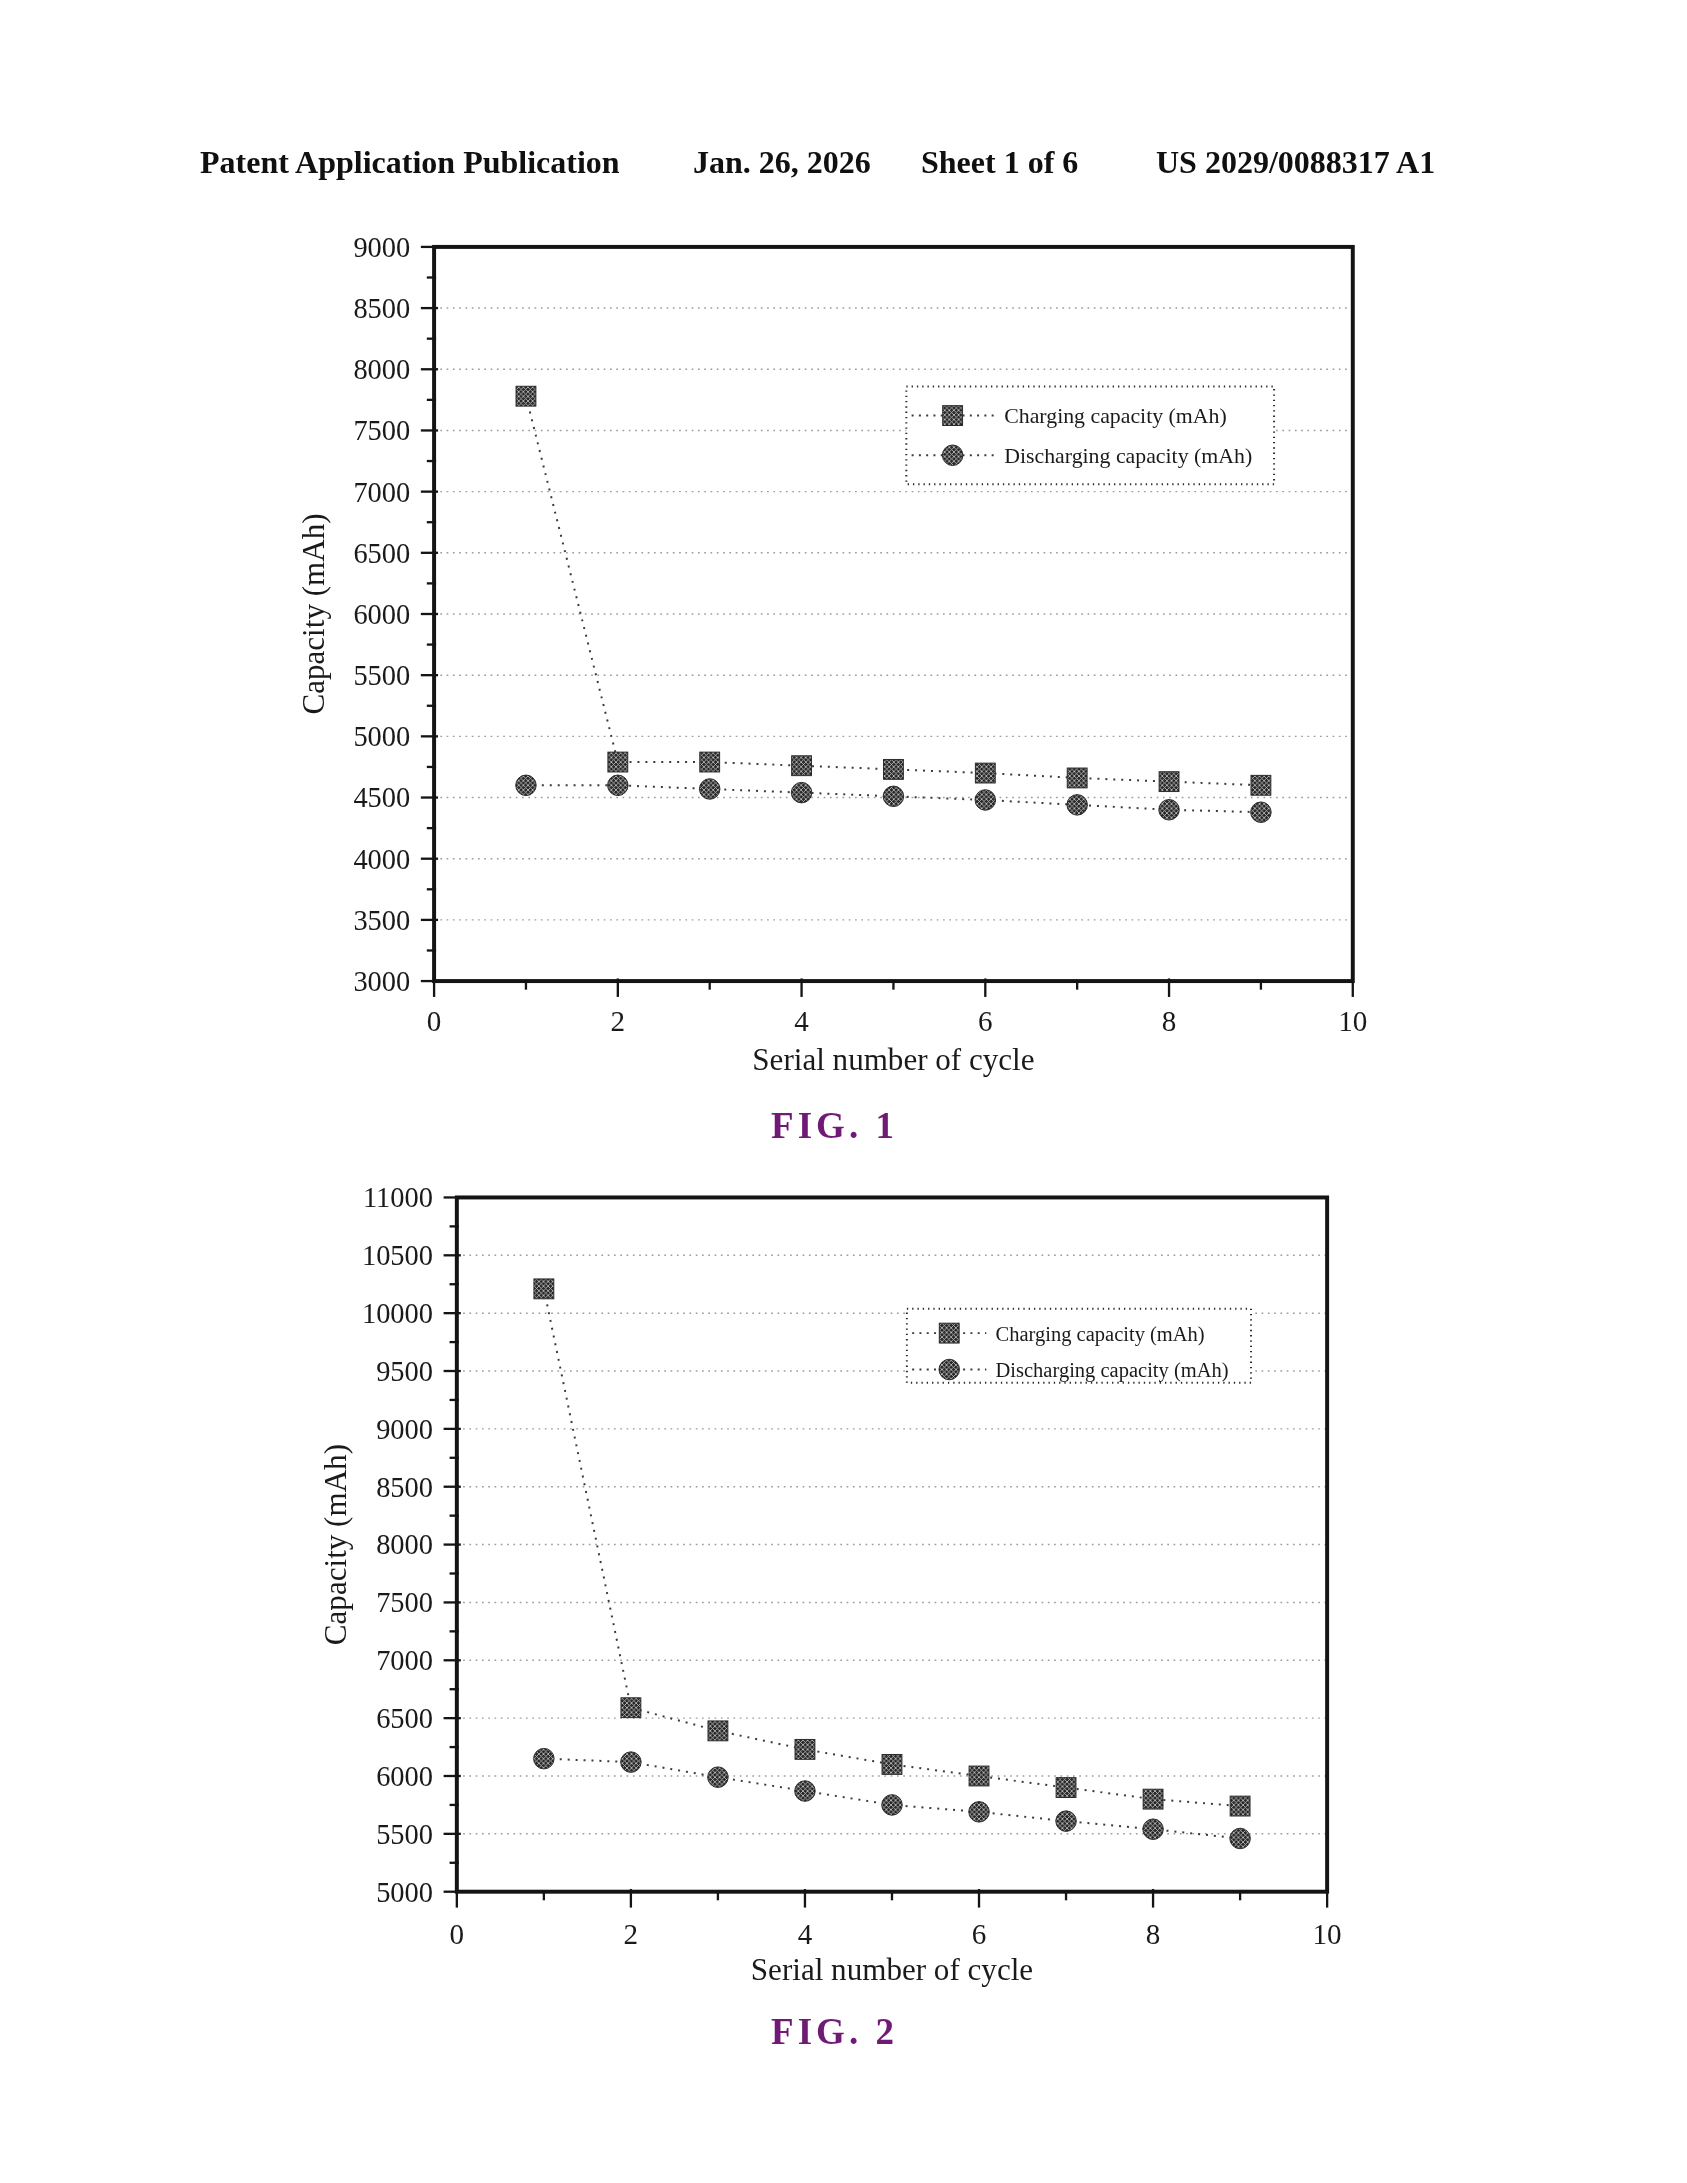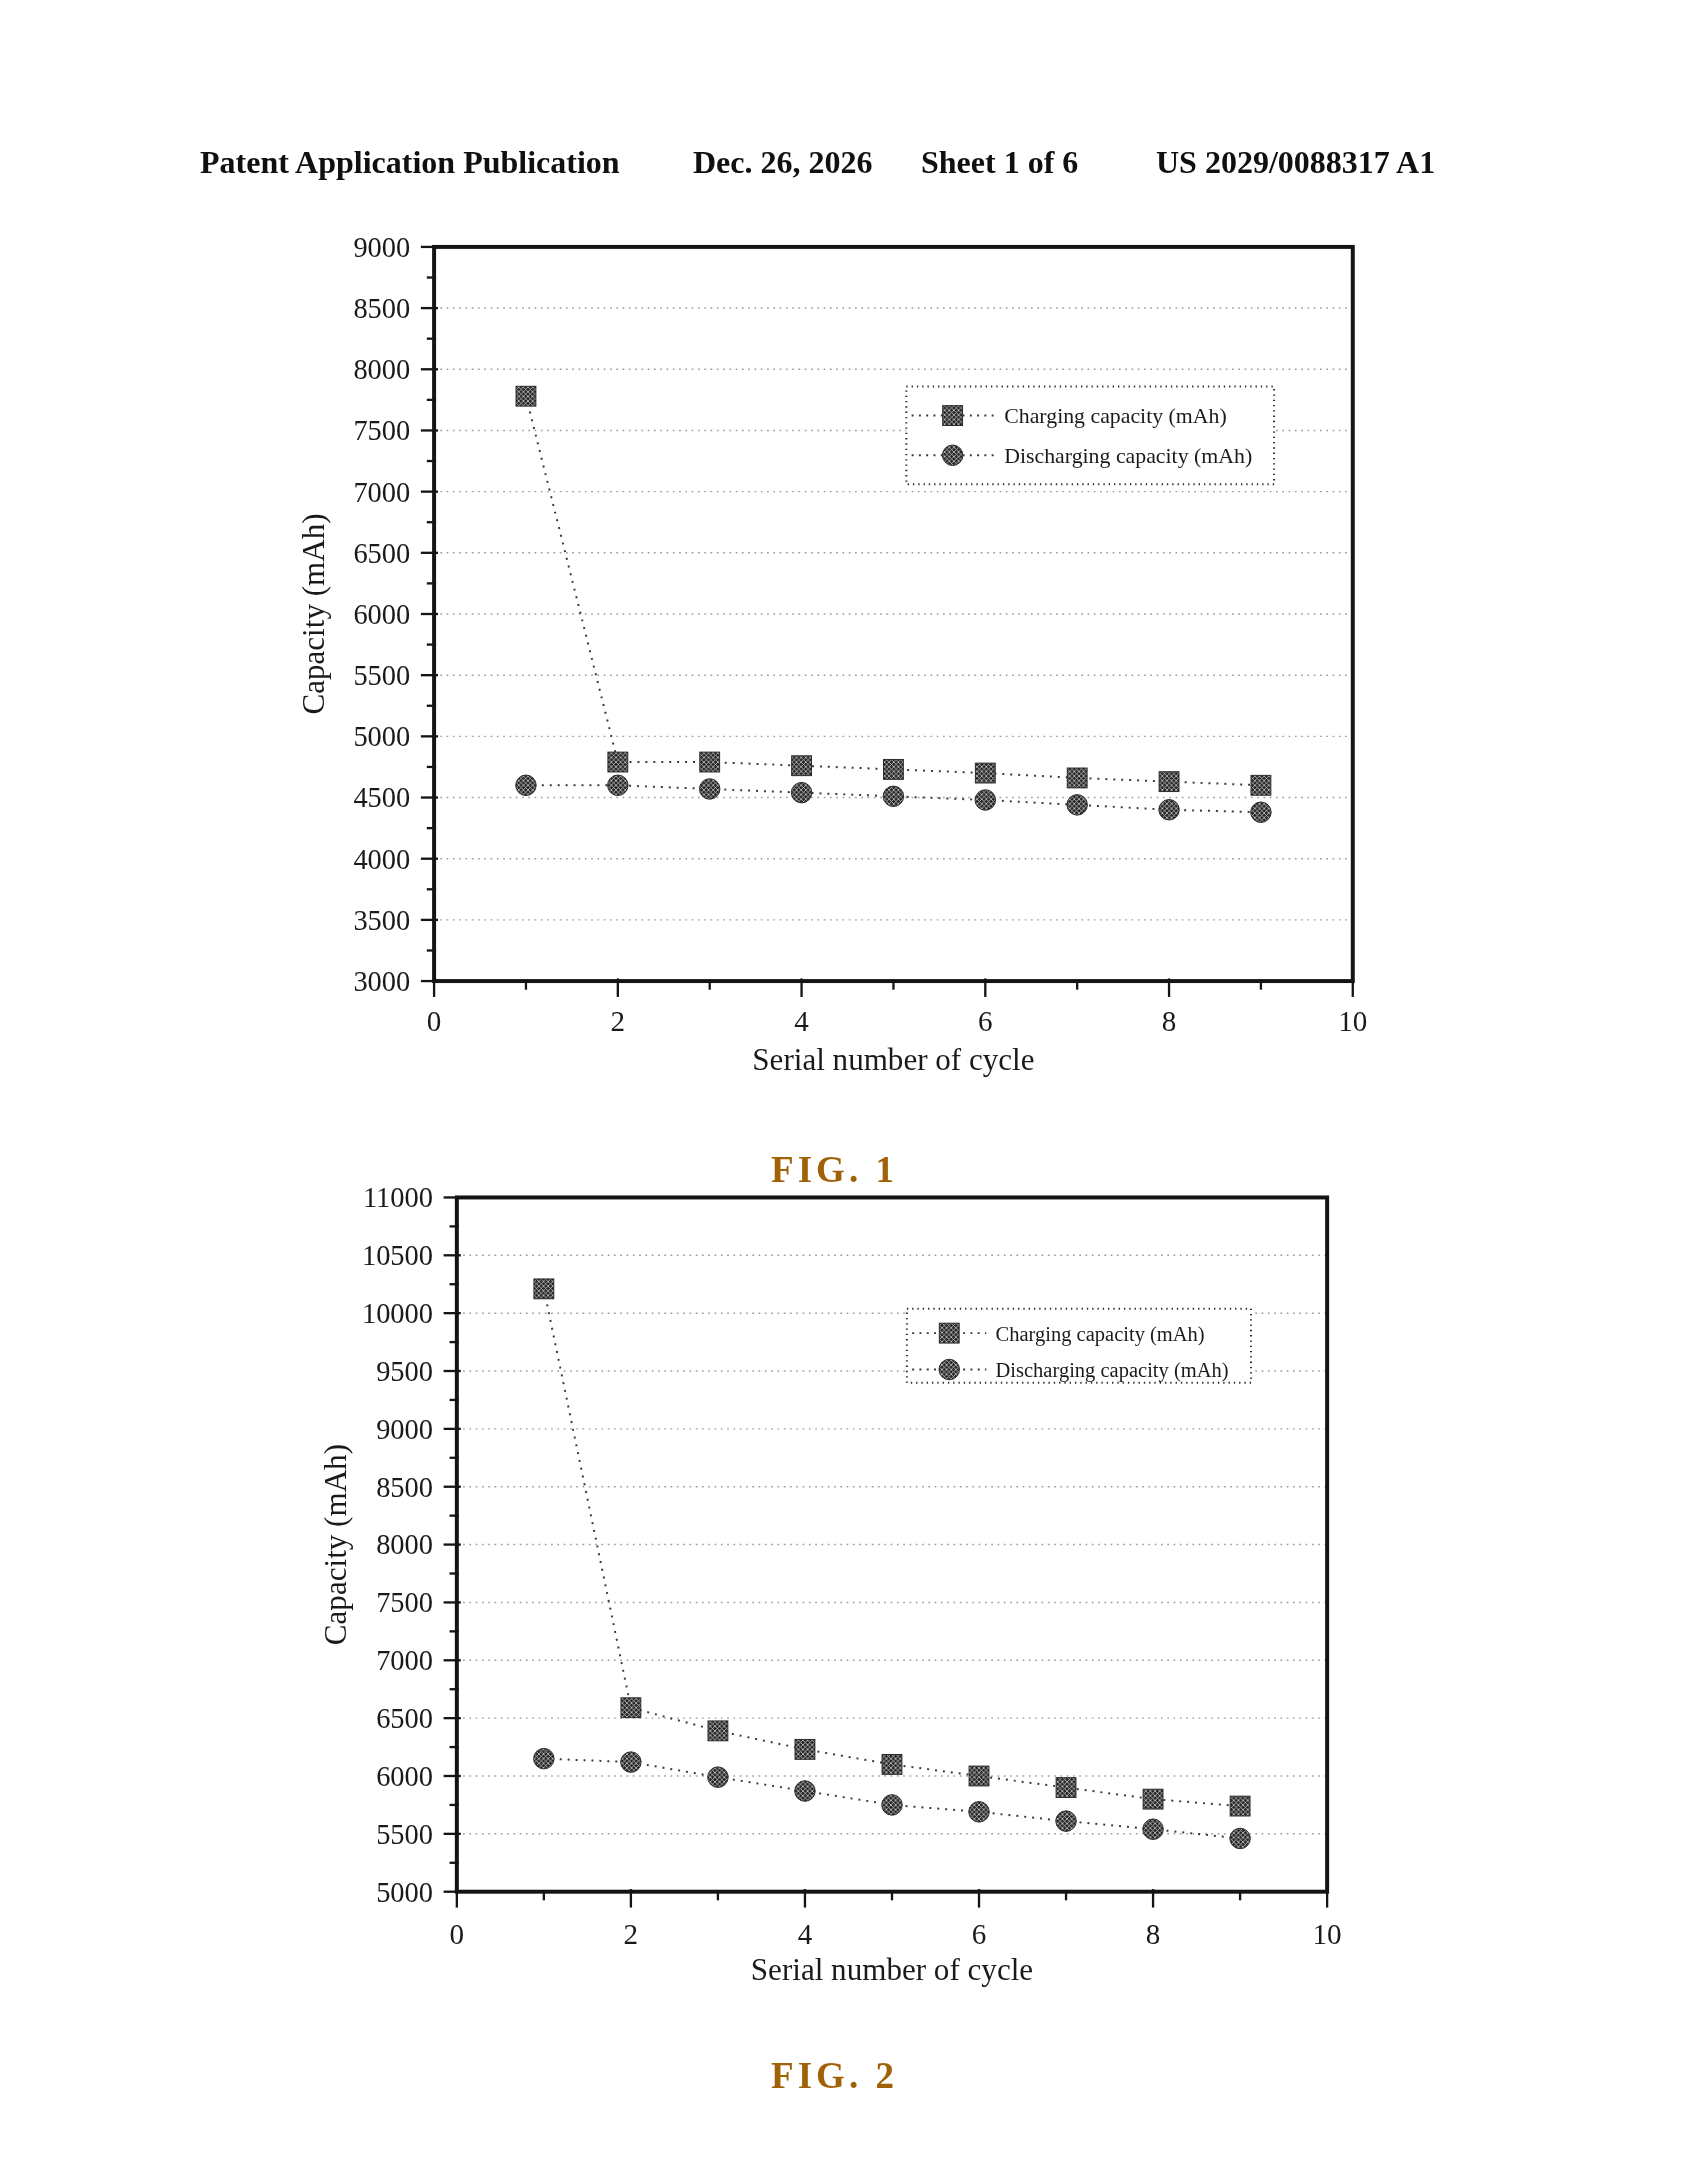--- a/index.html
+++ b/index.html
@@ -35,38 +35,37 @@
   #svg-fig1 { left: 278px; top: 225px;  }
   #svg-fig2 { left: 298px; top: 1161px; }
   .fig-caption {
     position: absolute;
     left: 636px;
     width: 397px;
     text-align: center;
     font-size: 37px;
     font-weight: 600;
     letter-spacing: 4px;
-    color: #a16207;
+    color: #701a75;
     white-space: nowrap;
-    margin-top: 44px;
   }
   #caption-fig1 { top: 1104px; }
   #caption-fig2 { top: 2010px; }
   svg text {
     font-family: "Liberation Serif", "DejaVu Serif", serif;
     fill: #1a1a1a;
   }
 </style>
 </head>
 <body>
 
 <div class="page">
 
   <div class="header-text hdr-left">Patent Application Publication</div>
-  <div class="header-text hdr-date">Dec. 26, 2026</div>
+  <div class="header-text hdr-date">Jan. 26, 2026</div>
   <div class="header-text hdr-sheet">Sheet 1 of 6</div>
   <div class="header-text hdr-right">US 2029/0088317 A1</div>
 
   <div>
     <svg id="svg-fig1" class="figure-svg" width="1131" height="860" viewBox="0 0 1710 1300">
         <defs>
           <pattern id="hatch0" width="7" height="7" patternUnits="userSpaceOnUse">
             <rect width="7" height="7" fill="#262626"></rect>
             <path d="M0 0 L7 7 M7 0 L0 7" stroke="#c9c9c9" stroke-width="1.2"></path>
           </pattern>

